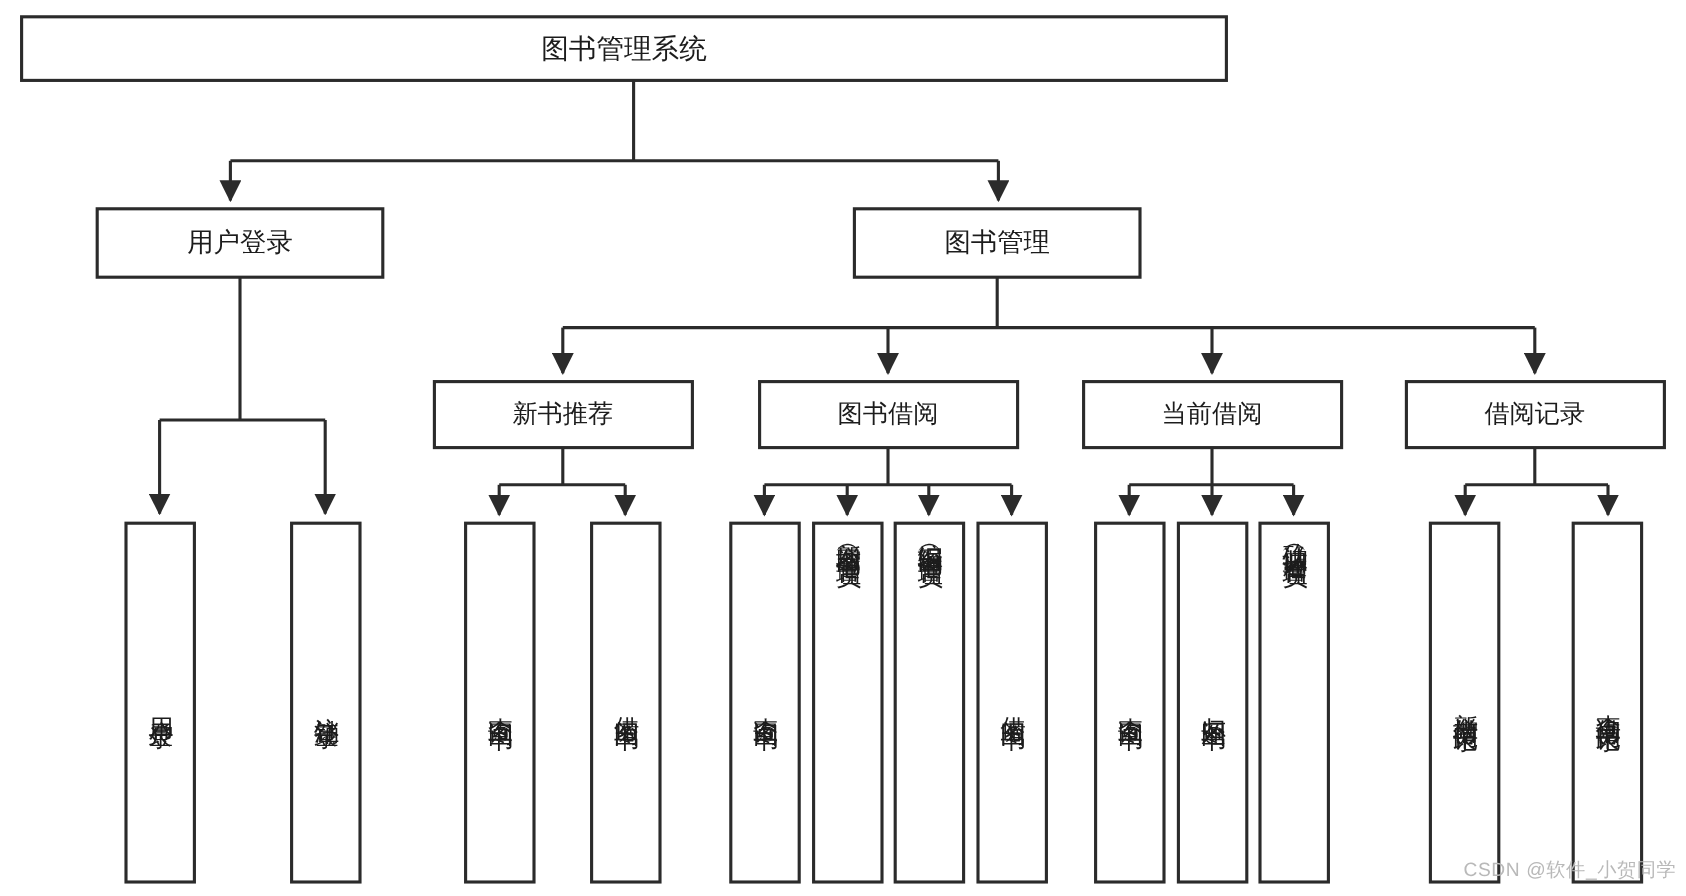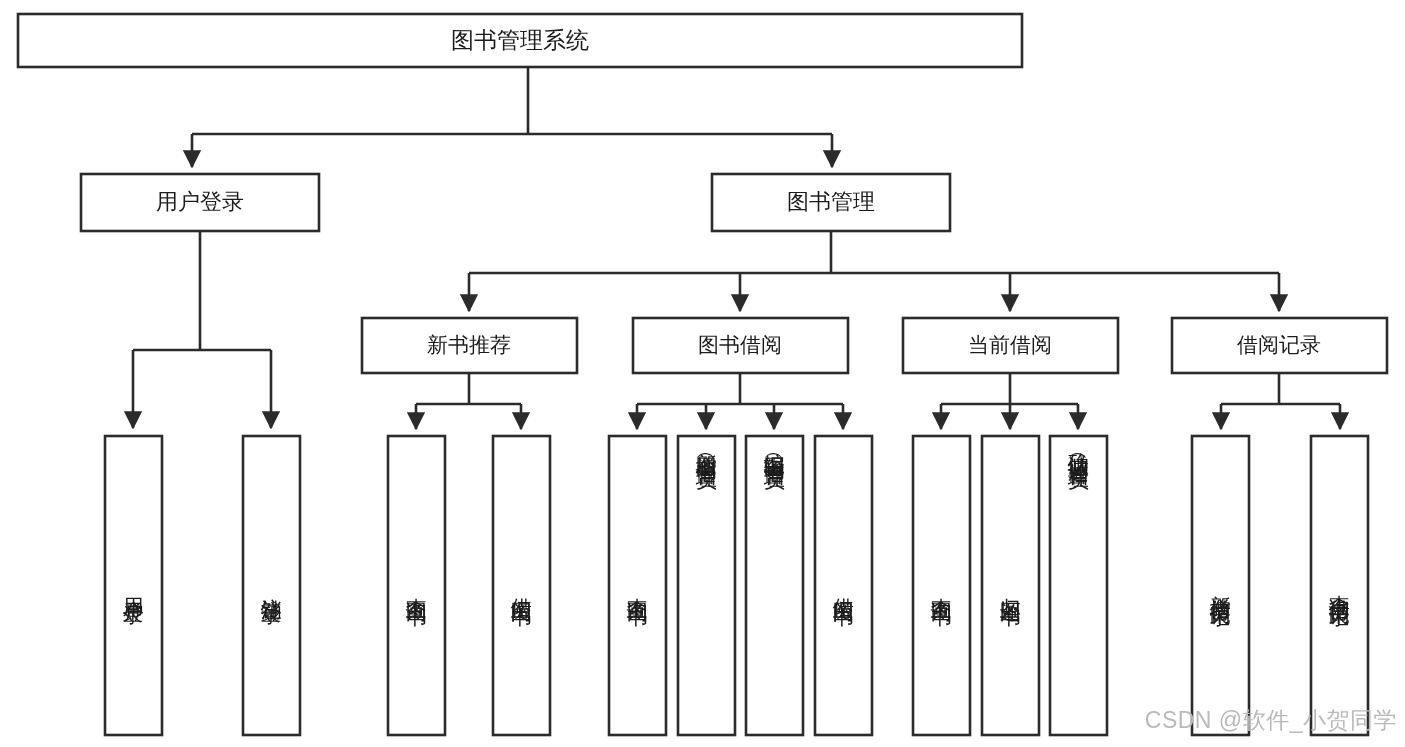--- a/index.html
+++ b/index.html
@@ -68,21 +68,21 @@
     letter-spacing: 2.5px;
     color: #1c1c1c;
     white-space: nowrap;
     text-align: center;
   }
   #watermark {
     position: absolute;
     right: 8px;
     bottom: 6px;
     font-family: "Liberation Sans", "DejaVu Sans", sans-serif;
-    font-size: 23px;
+    font-size: 16px;
     color: #b9b9b9;
     letter-spacing: 0.5px;
     white-space: nowrap;
     user-select: none;
   }
 </style>
 </head>
 <body>
 
 <div id="diagram-root">

